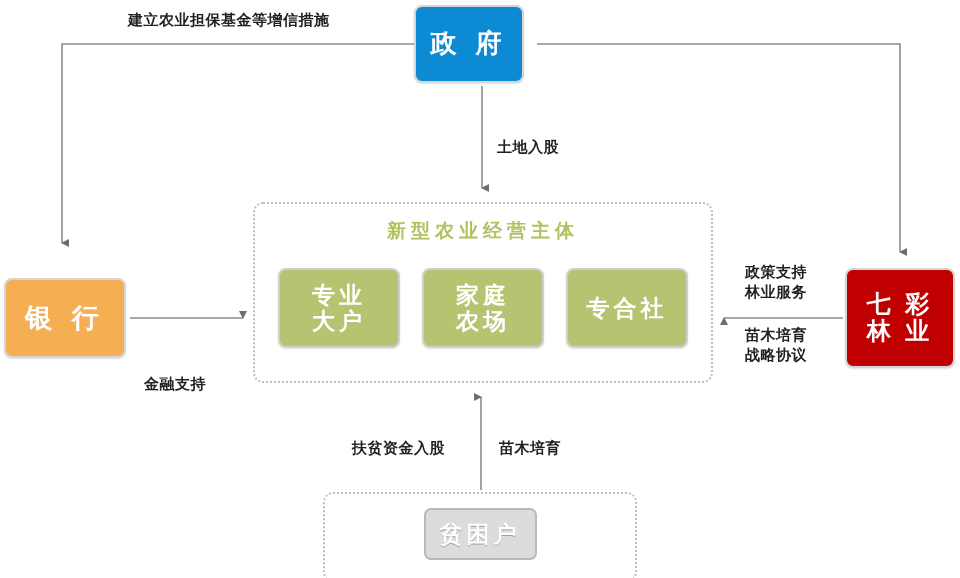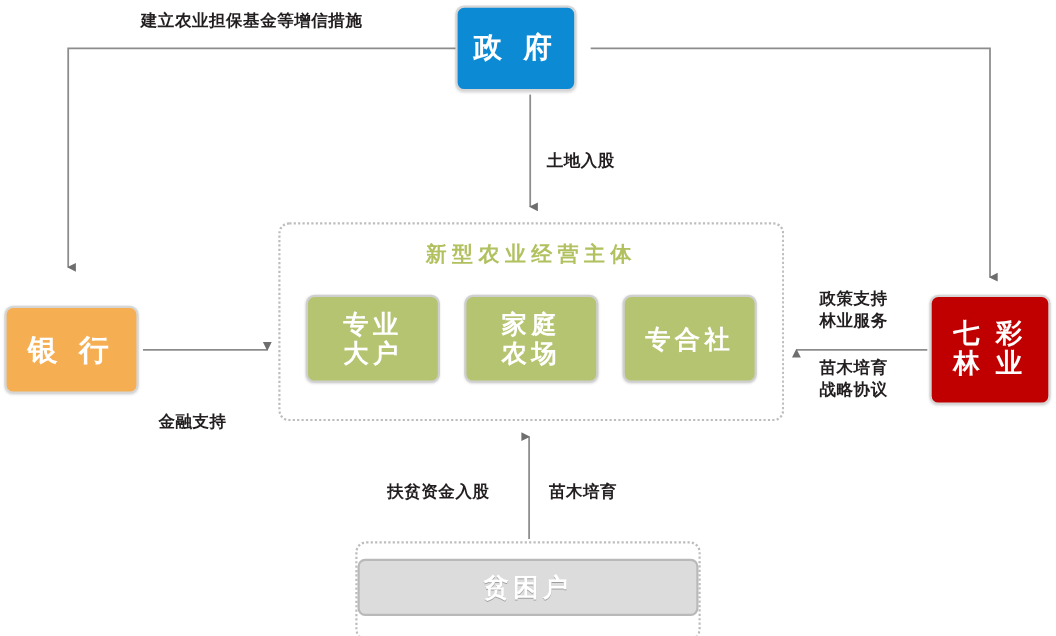--- a/index.html
+++ b/index.html
@@ -132,21 +132,20 @@
     height: 90px;
   }
   .gray-row {
     position: absolute;
     left: 0;
     top: 14px;
     width: 100%;
     display: flex;
     justify-content: center;
     gap: 22px;
-    flex-direction: column;
   }
   .node-gray {
     box-sizing: border-box;
     height: 52px;
     padding: 0 14px;
     border-radius: 7px;
     background: #dcdcdc;
     border: 2px solid #b9b9b9;
     color: #ffffff;
     font-size: 23px;

